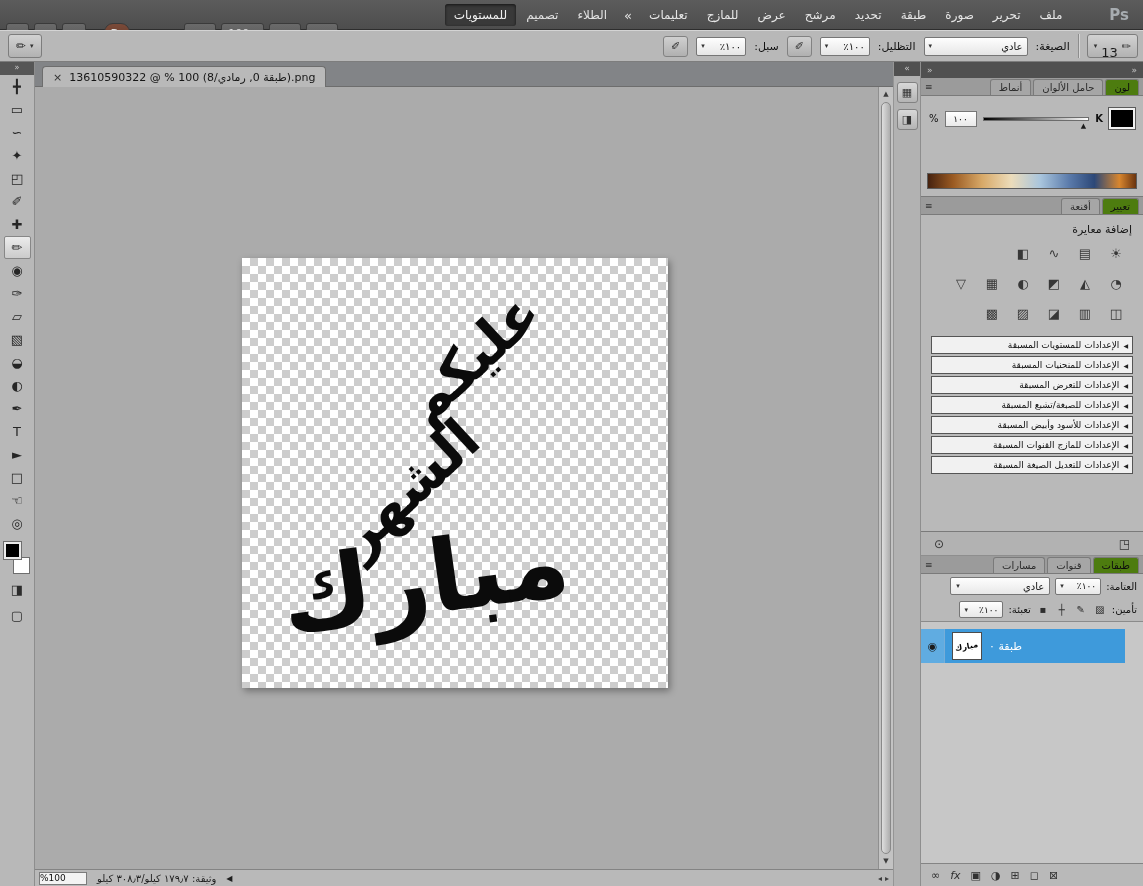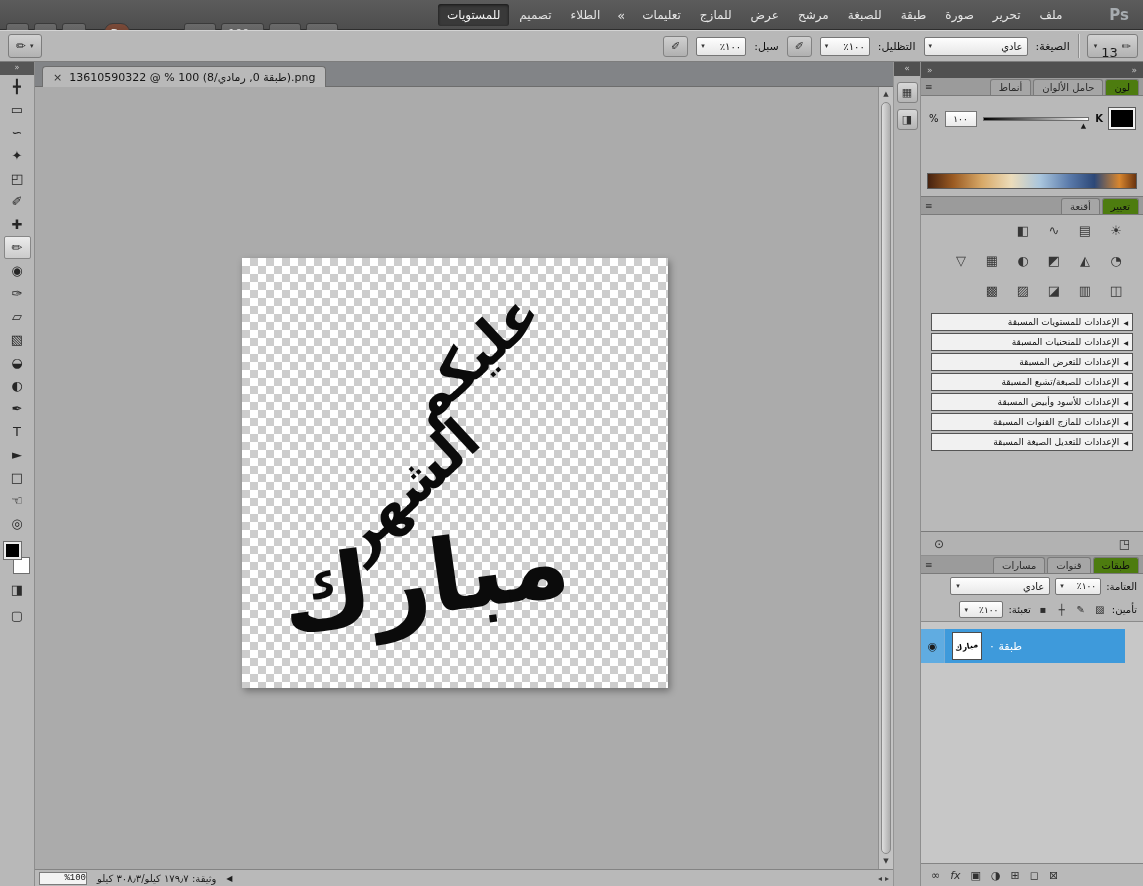--- a/index.html
+++ b/index.html
@@ -53,21 +53,21 @@
     background-size:16px 16px;background-position:0 0,8px 8px;box-shadow:2px 3px 7px rgba(0,0,0,.35);}
   .cal{position:absolute;color:#0b0b0b;font-weight:bold;line-height:1;white-space:nowrap;}
   .cal1{left:150px;top:72px;font-size:56px;transform:rotate(-43deg);}
   .cal2{left:82px;top:202px;font-size:56px;transform:rotate(-43deg);}
   .cal3{left:38px;top:272px;font-size:100px;transform:rotate(-8deg);}
   .vscroll{position:absolute;top:0;right:0;bottom:0;width:15px;background:#c3c3c3;border-left:1px solid #8f8f8f;}
   .varrow{position:absolute;left:0;width:14px;height:13px;font-size:7px;text-align:center;line-height:13px;color:#3d3d3d;background:transparent;border:none;}
   .varrow.top{top:1px;}.varrow.bot{bottom:1px;}
   .vthumb{position:absolute;left:2px;right:2px;top:15px;bottom:15px;background:linear-gradient(90deg,#dedede,#adadad);border:1px solid #898989;border-radius:6px;}
   .statusbar{position:absolute;left:0;right:0;bottom:0;height:17px;background:#b9b9b9;border-top:1px solid #838383;display:flex;align-items:center;gap:8px;padding:0 4px;font-size:10px;}
-  .zoombox{width:48px;height:13px;background:#f3f3f3;border:1px solid #7b7b7b;text-align:right;line-height:11px;font-size:9px;color:#111;font-family:Liberation Mono, monospace;}
+  .zoombox{width:48px;height:13px;background:#f3f3f3;border:1px solid #7b7b7b;text-align:left;line-height:11px;font-size:9px;color:#111;}
   .docinfo{direction:rtl;font-size:10px;color:#1e1e1e;padding:0 2px;}
   .stat-arrow{font-size:8px;color:#1e1e1e;background:none;border:none;}
   .hscroll-end{margin-left:auto;display:flex;align-items:center;gap:3px;color:#3d3d3d;font-size:8px;}
 
   
   .dockstrip{position:absolute;left:893px;top:62px;width:27px;bottom:0;background:#b2b2b2;border-left:1px solid #959595;}
   .strip-header{height:14px;background:#505050;color:#c8c8c8;font-size:9px;text-align:center;line-height:13px;}
   .strip-icon{display:block;width:21px;height:21px;margin:6px auto 0;background:linear-gradient(#d8d8d8,#b4b4b4);border:1px solid #828282;border-radius:3px;font-size:11px;color:#333;text-align:center;line-height:19px;}
 
   
@@ -158,21 +158,21 @@
           <span>◫</span>
           <span class="dd">▾</span>
         </span>
     </div>
     <nav class="menus">
       <span class="ps-logo">Ps</span>
       <span class="menu">ملف</span>
       <span class="menu">تحرير</span>
       <span class="menu">صورة</span>
       <span class="menu">طبقة</span>
-      <span class="menu">للصبغة</span>
+      <span class="menu">تحديد</span>
       <span class="menu">مرشح</span>
       <span class="menu">عرض</span>
       <span class="menu">للمازج</span>
       <span class="menu">تعليمات</span>
       <span class="ws-more">»</span>
       <span class="ws">الطلاء</span>
       <span class="ws">تصميم</span>
       <span class="ws active">للمستويات</span>
     </nav>
   </header>
@@ -309,20 +309,21 @@
         <div class="ramp"></div>
       </div>
     </section>
 
     <section class="panel adjust-panel">
       <div class="ptabs">
         <span class="ptab active">تعيير</span>
         <span class="ptab">أقنعة</span>
         <button class="pmenu">≡</button>
       </div>
+      <div class="add-label">إضافة معايرة</div>
       <div class="adj-row">
         <button class="adj-icon">☀</button>
         <button class="adj-icon">▤</button>
         <button class="adj-icon">∿</button>
         <button class="adj-icon">◧</button>
       </div>
       <div class="adj-row">
         <button class="adj-icon">◔</button>
         <button class="adj-icon">◭</button>
         <button class="adj-icon">◩</button>

